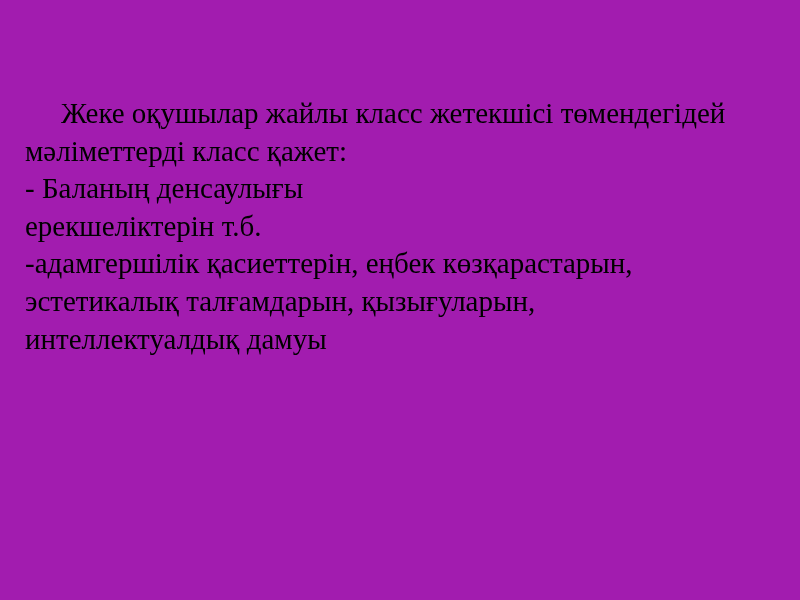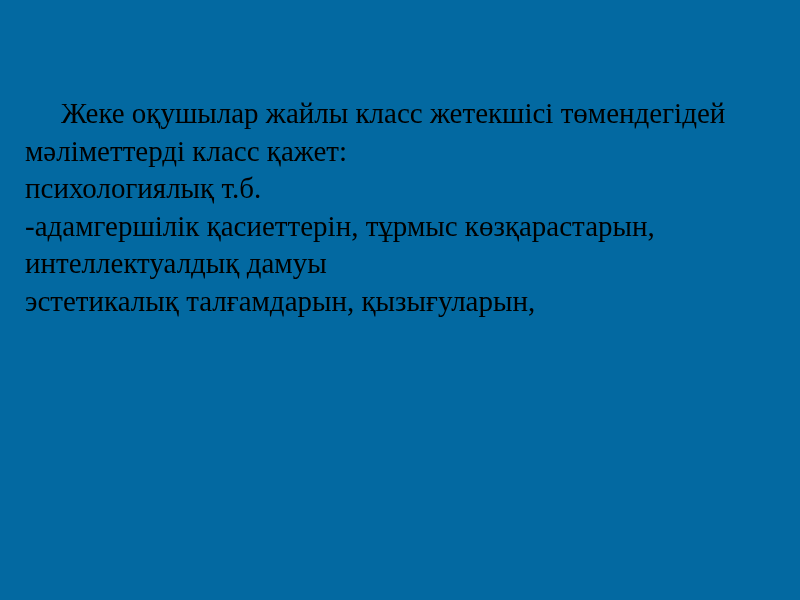--- a/index.html
+++ b/index.html
@@ -9,21 +9,21 @@
   body {
     width: 800px;
     height: 600px;
     background: #b7e5fc;
     overflow: hidden;
   }
   .slide {
     position: relative;
     width: 800px;
     height: 600px;
-    background: #0369a1;
+    background: #a21caf;
     font-family: "Liberation Serif", "DejaVu Serif", serif;
   }
   .text-block {
     position: absolute;
     left: 25px;
     top: 95px;
     width: 768px;
     color: #000000;
   }
   .line {
@@ -36,18 +36,19 @@
     padding-left: 36px;
   }
 </style>
 </head>
 <body>
 
 <div class="slide">
   <div class="text-block">
     <div class="line indent">Жеке оқушылар жайлы класс жетекшісі төмендегідей</div>
     <div class="line">мәліметтерді класс қажет:</div>
-    <div class="line">психологиялық т.б.</div>
-    <div class="line">-адамгершілік қасиеттерін, тұрмыс көзқарастарын,</div>
+    <div class="line">- Баланың денсаулығы</div>
+    <div class="line">ерекшеліктерін т.б.</div>
+    <div class="line">-адамгершілік қасиеттерін, еңбек көзқарастарын,</div>
+    <div class="line">эстетикалық талғамдарын, қызығуларын,</div>
     <div class="line">интеллектуалдық дамуы</div>
-    <div class="line">эстетикалық талғамдарын, қызығуларын,</div>
   </div>
 </div>
 
 </body></html>

